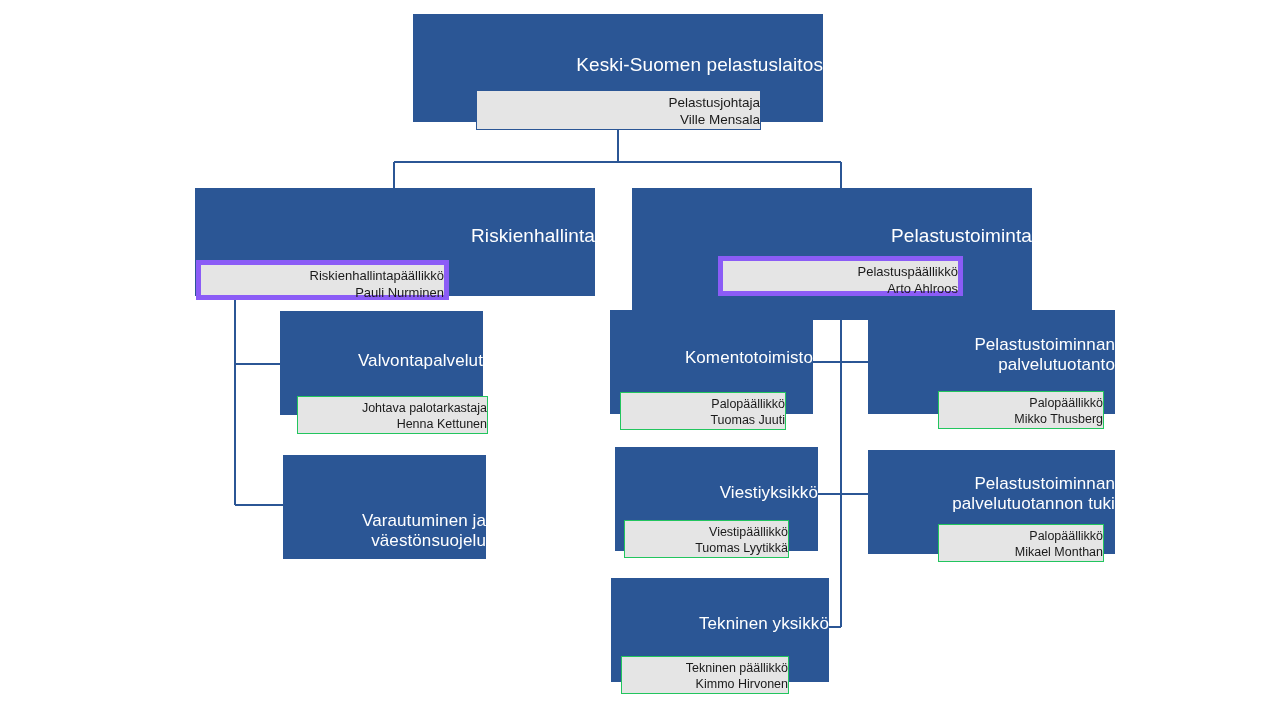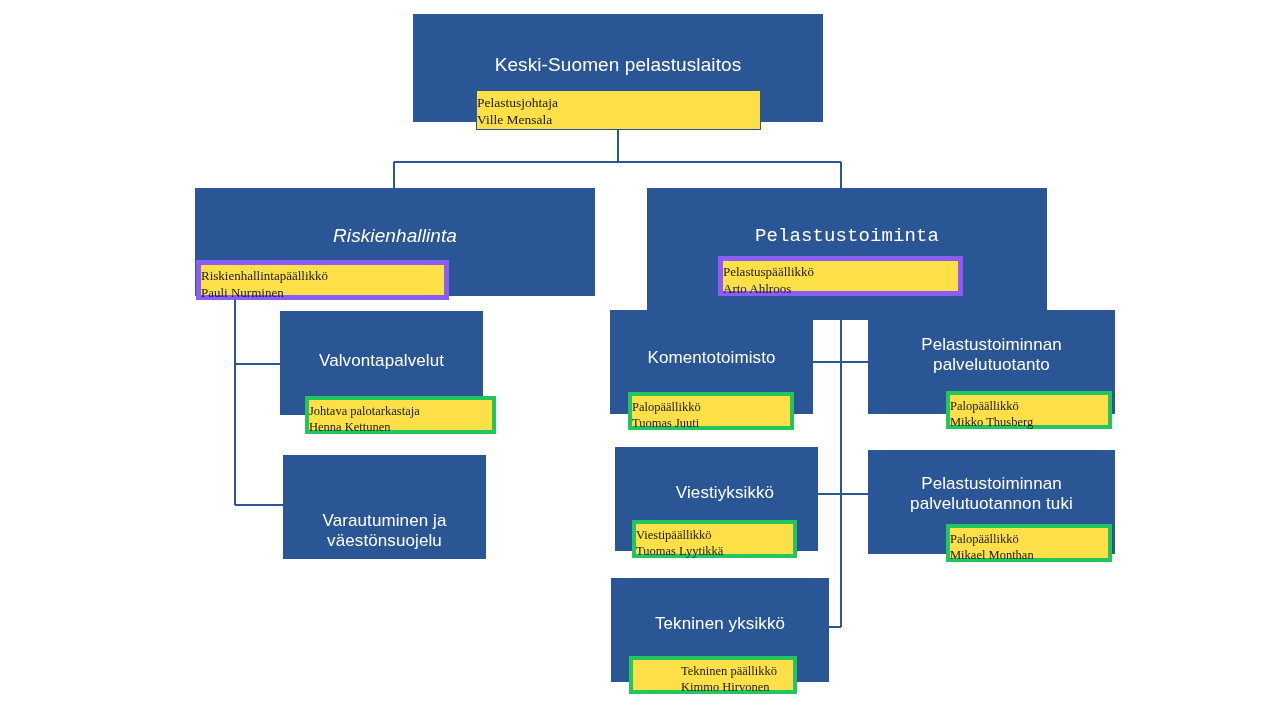--- a/index.html
+++ b/index.html
@@ -34,56 +34,55 @@
     position: absolute;
     box-sizing: border-box;
     background: #2b5695;
     z-index: 2;
   }
   .node-title {
     position: absolute;
     left: 0;
     right: 0;
     color: #ffffff;
-    text-align: center;
+    text-align: right;
     line-height: 1.18;
     letter-spacing: .1px;
     font-weight: 400;
   }
 
   
   .plate {
     position: absolute;
     box-sizing: border-box;
-    background: #fde047;
+    background: #e5e5e5;
     z-index: 3;
-    text-align: left;
+    text-align: right;
     color: #1a1a1a;
     line-height: 1.28;
     padding-top: 3px;
-    font-family: Liberation Serif, serif;
   }
   .plate .role { display: block; }
   .plate .person { display: block; }
 
   
   .plate.b-blue  { border: 1px solid #2b5695; }
   .plate.b-green { border: 5px solid #8b5cf6; }
-  .plate.b-pink  { border: 4px solid #22c55e; margin-left: 8px; }
+  .plate.b-pink  { border: 1px solid #22c55e; }
 
   
   #n-root          { left: 413px; top: 14px;  width: 410px; height: 108px; }
   #n-root .node-title { top: 40px; font-size: 19px; }
   #p-root          { left: 476px; top: 90px;  width: 285px; height: 40px; font-size: 13.5px; }
 
-  #n-risk          { left: 195px; top: 188px; width: 400px; height: 108px; font-style: italic; }
+  #n-risk          { left: 195px; top: 188px; width: 400px; height: 108px; }
   #n-risk .node-title { top: 37px; font-size: 19px; }
   #p-risk          { left: 196px; top: 260px; width: 253px; height: 40px; font-size: 13px; }
 
-  #n-pela          { left: 647px; top: 188px; width: 400px; height: 132px; font-family: Liberation Mono, monospace; }
+  #n-pela          { left: 632px; top: 188px; width: 400px; height: 132px; }
   #n-pela .node-title { top: 37px; font-size: 19px; }
   #p-pela          { left: 718px; top: 256px; width: 245px; height: 40px; font-size: 13px; }
 
   #n-valv          { left: 280px; top: 311px; width: 203px; height: 104px; }
   #n-valv .node-title { top: 40px; font-size: 17px; }
   #p-valv          { left: 297px; top: 396px; width: 191px; height: 38px; font-size: 12.5px; }
 
   #n-vara          { left: 283px; top: 455px; width: 203px; height: 104px; }
   #n-vara .node-title { top: 24px; font-size: 17px; margin-top: 32px; }
   #p-vara          { left: 305px; top: 533px; width: 181px; height: 38px; font-size: 12.5px; }

